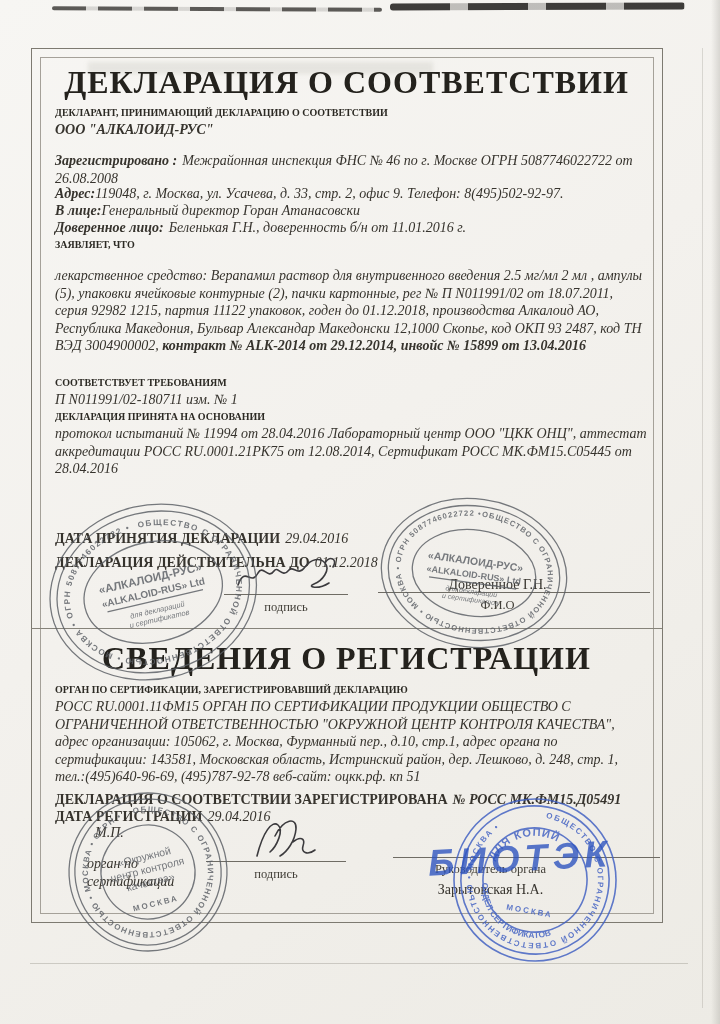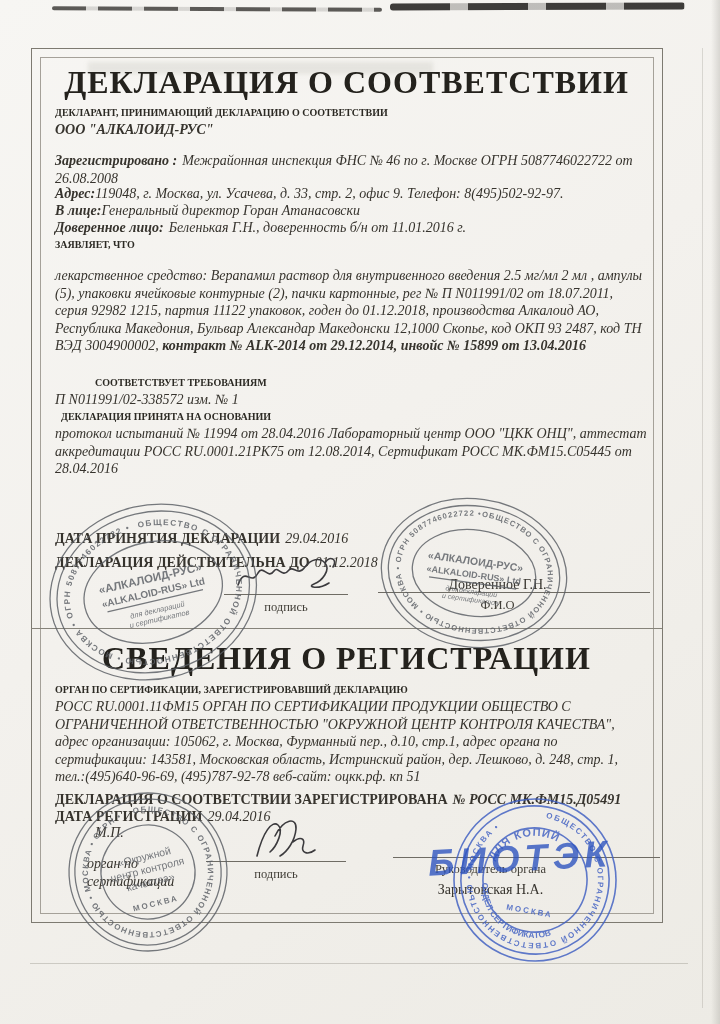--- a/index.html
+++ b/index.html
@@ -69,23 +69,23 @@
 
   <p class="abs line" style="left:55px;top:205px;width:593px;">
     <span class="b i sp">Доверенное лицо:</span><span class="i">Беленькая Г.Н., доверенность б/н от 11.01.2016 г.</span>
   </p>
 
   <div class="abs hline" style="left:55px;top:236px;width:593px;">ЗАЯВЛЯЕТ, ЧТО</div>
   <p class="abs line" style="left:55px;top:253px;width:593px;">
     <span class="i">лекарственное средство: Верапамил раствор для внутривенного введения 2.5 мг/мл 2 мл , ампулы (5), упаковки ячейковые контурные (2), пачки картонные, рег № П N011991/02 от 18.07.2011, серия 92982 1215, партия 11122 упаковок, годен до 01.12.2018, производства Алкалоид АО, Республика Македония, Бульвар Александар Македонски 12,1000 Скопье, код ОКП 93 2487, код ТН ВЭД 3004900002, </span><span class="b i">контракт № ALK-2014 от 29.12.2014, инвойс № 15899 от 13.04.2016</span>
   </p>
 
-  <div class="abs hline" style="left:55px;top:374px;width:593px;margin-left:40px;">СООТВЕТСТВУЕТ ТРЕБОВАНИЯМ</div>
-  <div class="abs line i" style="left:55px;top:391px;width:593px;">П N011991/02-338572 изм. № 1</div>
-  <div class="abs hline" style="left:55px;top:408px;width:593px;margin-left:6px;">ДЕКЛАРАЦИЯ ПРИНЯТА НА ОСНОВАНИИ</div>
+  <div class="abs hline" style="left:55px;top:374px;width:593px;">СООТВЕТСТВУЕТ ТРЕБОВАНИЯМ</div>
+  <div class="abs line i" style="left:55px;top:391px;width:593px;">П N011991/02-180711 изм. № 1</div>
+  <div class="abs hline" style="left:55px;top:408px;width:593px;">ДЕКЛАРАЦИЯ ПРИНЯТА НА ОСНОВАНИИ</div>
   <div class="abs line i" style="left:55px;top:425px;width:593px;">протокол испытаний № 11994 от 28.04.2016 Лабораторный центр ООО "ЦКК ОНЦ", аттестат аккредитации РОСС RU.0001.21РК75 от 12.08.2014, Сертификат РОСС МК.ФМ15.С05445 от 28.04.2016</div>
 
   <p class="abs line" style="left:55px;top:516px;width:593px;">
     <span class="b sp">ДАТА ПРИНЯТИЯ ДЕКЛАРАЦИИ</span><span class="i">29.04.2016</span>
   </p>
   <p class="abs line" style="left:55px;top:540px;width:593px;">
     <span class="b sp">ДЕКЛАРАЦИЯ ДЕЙСТВИТЕЛЬНА ДО</span><span class="i">01.12.2018</span>
   </p>
 
   <svg class="abs" style="left:232px;top:553px;" width="115" height="40" viewBox="0 0 115 40">

